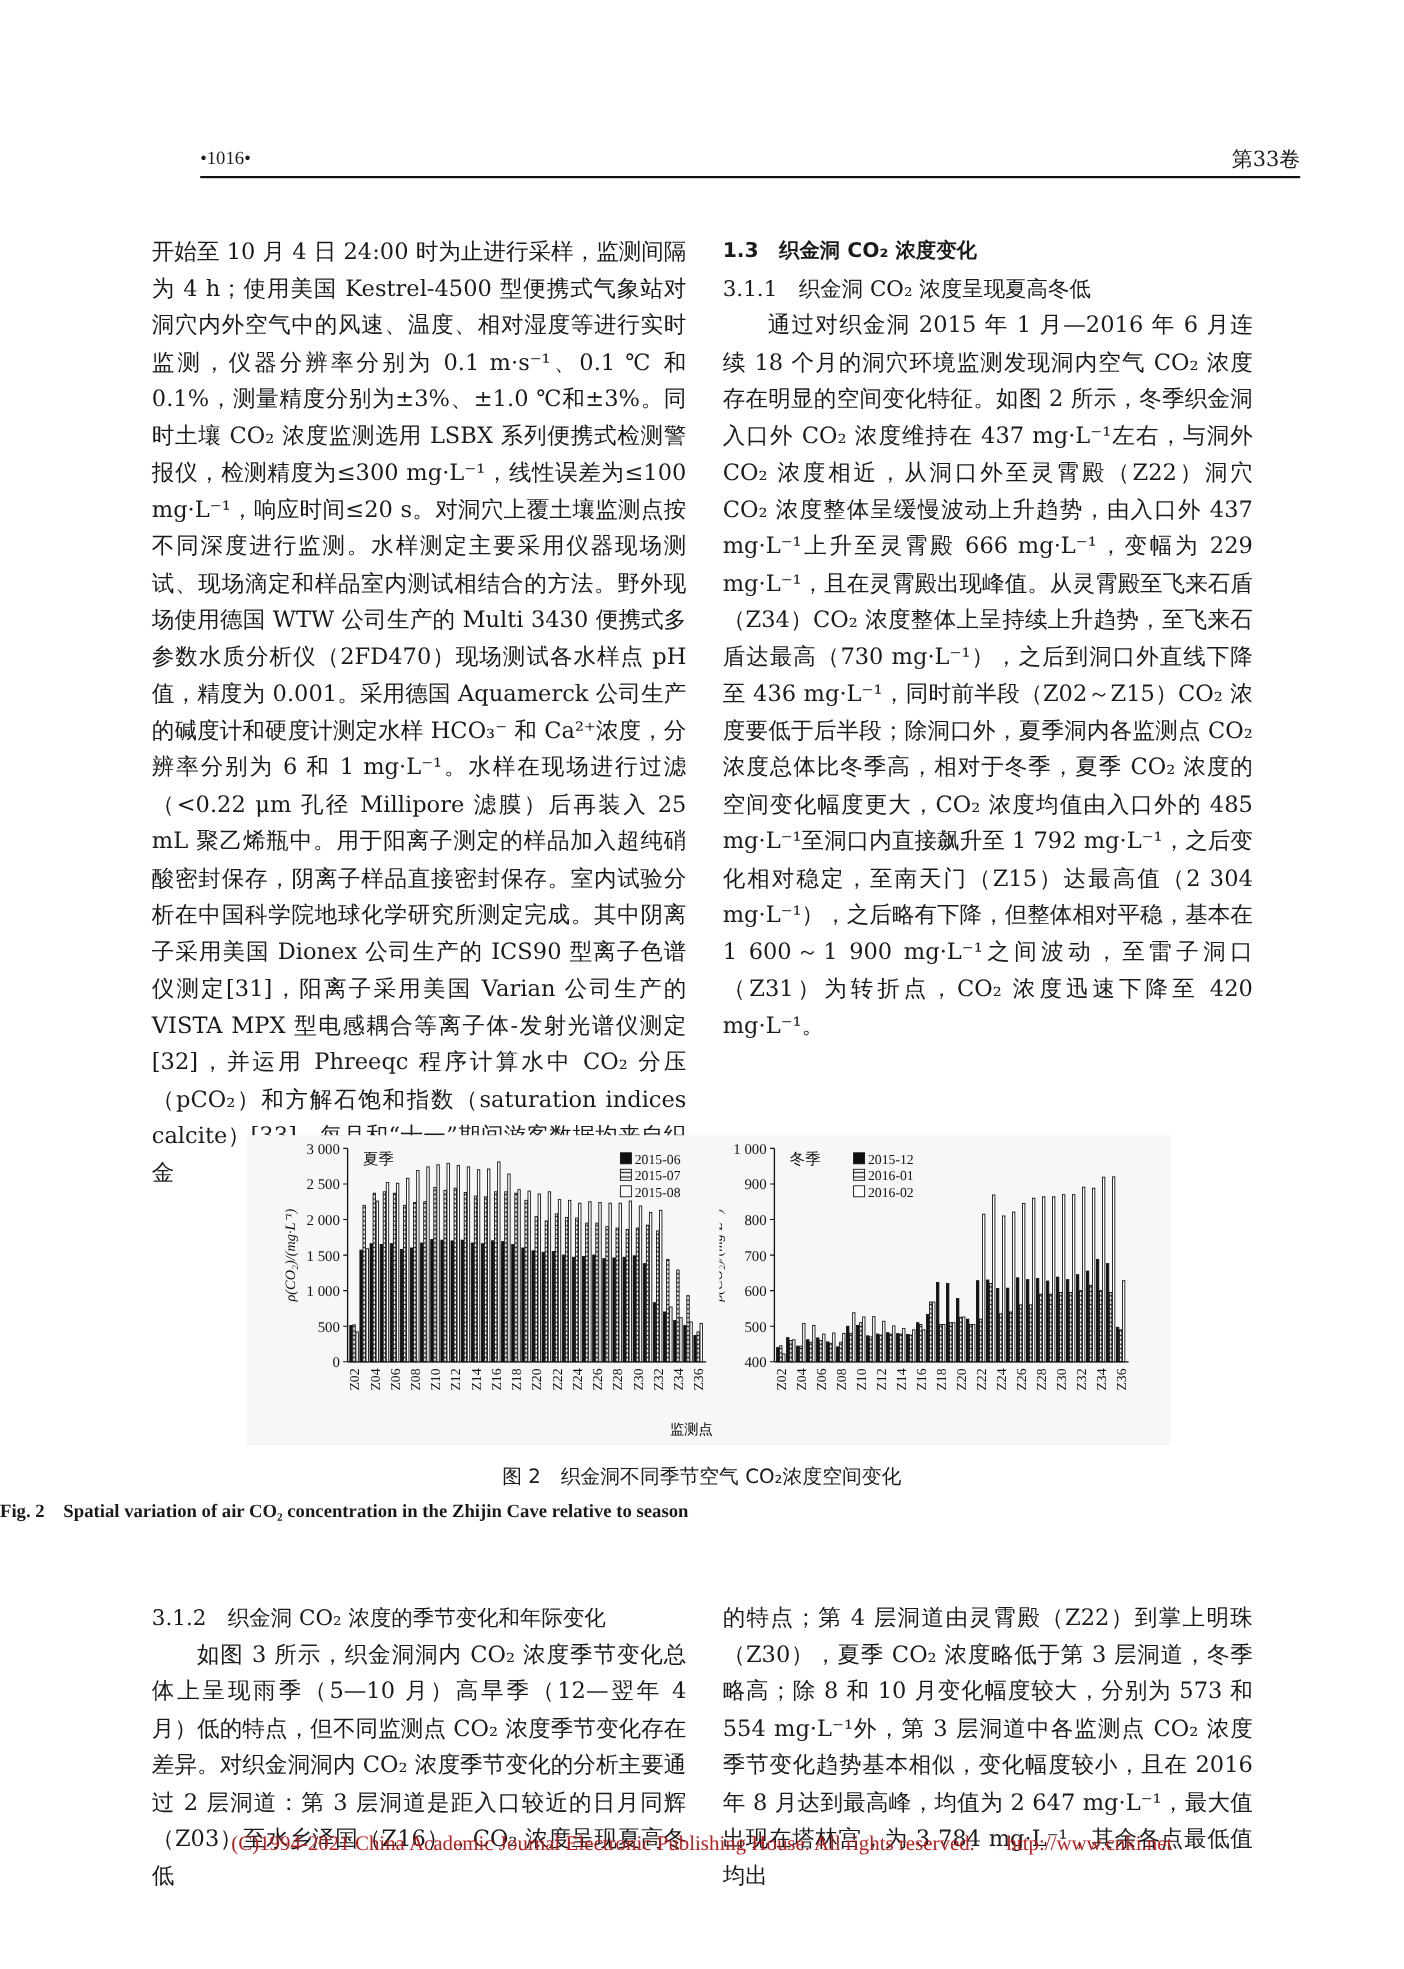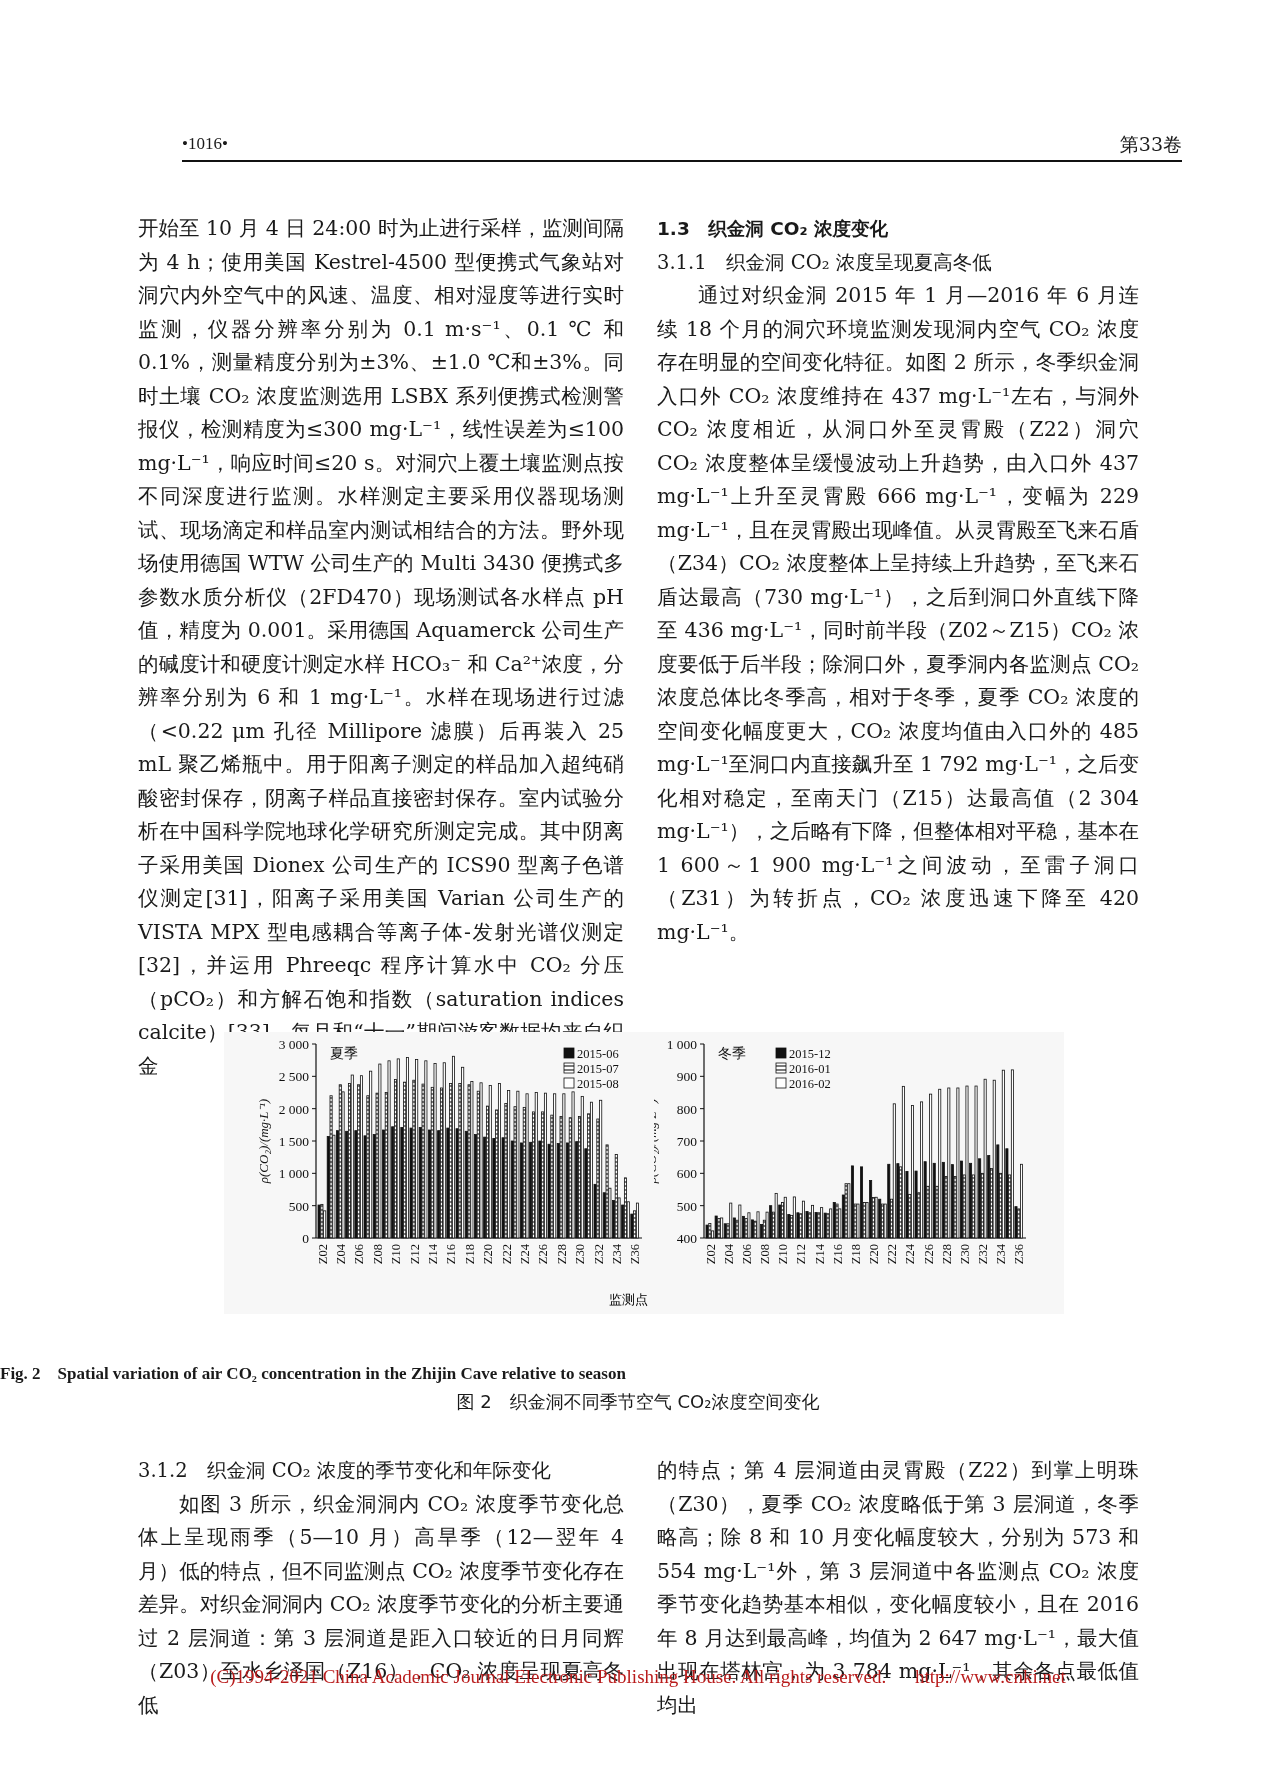--- a/index.html
+++ b/index.html
@@ -15,21 +15,21 @@
   .colL { left: 138px; top: 170px; width: 486px; }
   .colR { left: 657px; top: 170px; width: 482px; }
   .colL2 { left: 138px; top: 1412px; width: 486px; }
   .colR2 { left: 657px; top: 1412px; width: 482px; }
   .indent { text-indent: 2em; }
   .h2 { font-family: "DejaVu Sans", sans-serif; font-weight: bold; font-size: 22px; margin: 14px 0 12px 0 !important; }
   .h3 { font-family: "DejaVu Sans", sans-serif; font-weight: bold; font-size: 18.5px; }
   .h4 { font-size: 19.5px; }
   .figure { position: absolute; left: 224px; top: 1032px; width: 840px; height: 282px; background: #f7f7f7; }
   .figure svg { position: absolute; top: 0; }
-  .caption-cn { position: absolute; left: 0; width: 1276px; top: 1390px; text-align: center; font-size: 18px; font-family: "DejaVu Sans", sans-serif; }
+  .caption-cn { position: absolute; left: 0; width: 1276px; top: 1330px; text-align: center; font-size: 18px; font-family: "DejaVu Sans", sans-serif; }
   .caption-en { position: absolute; left: 0; width: 1276px; top: 1362px; font-size: 17px; font-weight: bold; font-family: "Liberation Serif", serif; }
   .footer { position: absolute; left: 0; width: 1276px; top: 1666px; text-align: center; font-size: 19px; color: #b91c1c; font-family: "Liberation Serif", serif; }
   .footer span { margin: 0 12px; }
 </style>
 </head>
 <body>
 
 <div class="header">
   <span class="pno">•1016•</span>
   <span class="vol">第33卷</span>

